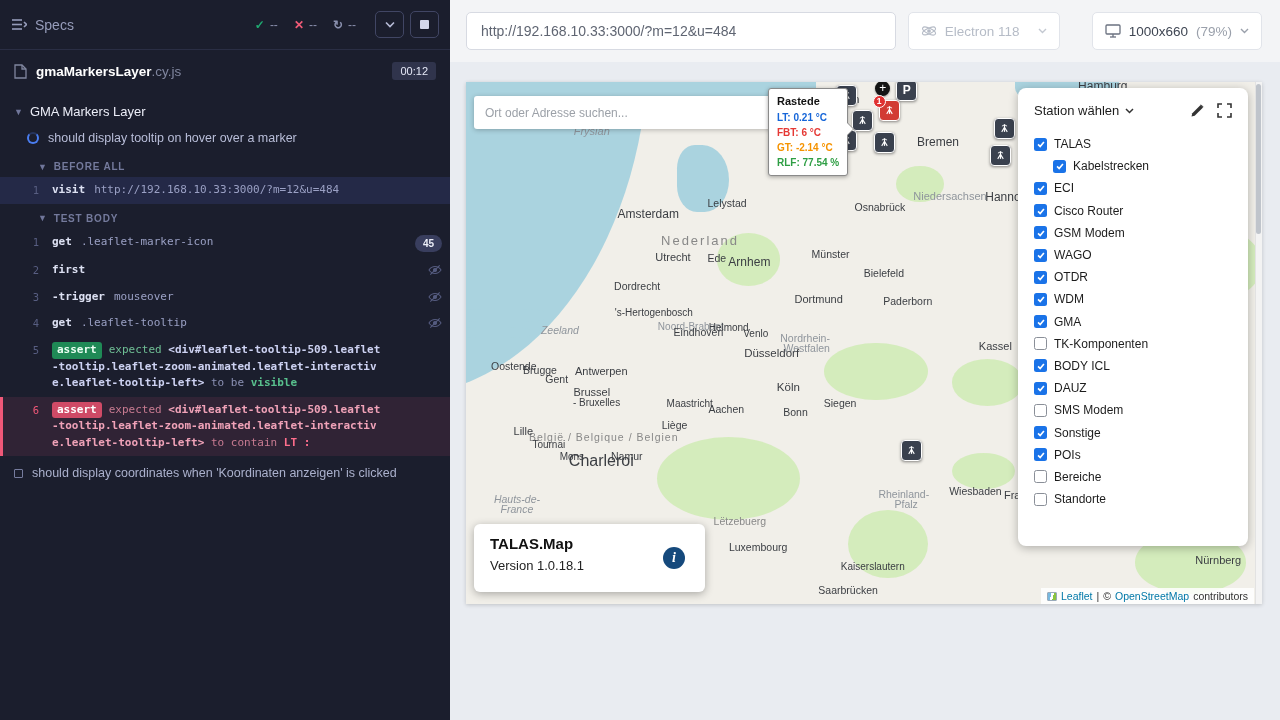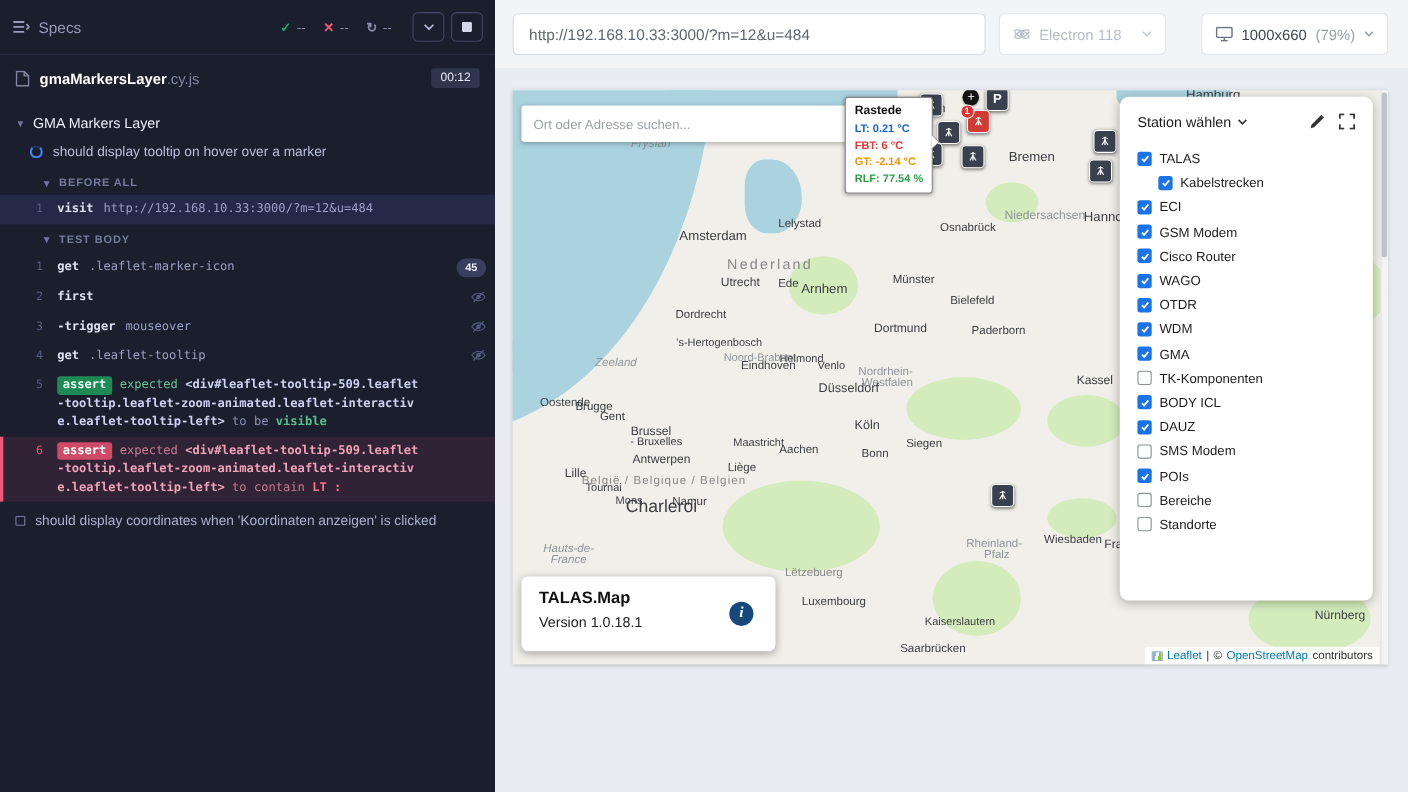--- a/index.html
+++ b/index.html
@@ -347,21 +347,21 @@
           <span class="mlabel" style="left: 55.5%; top: 42%; font-size: 10.5px;">Paderborn</span>
           <span class="mlabel" style="left: 44.3%; top: 41.5%; font-size: 11px;">Dortmund</span>
           <span class="mlabel" style="left: 42.6%; top: 49%; font-size: 10.5px; color: rgb(143, 149, 156);">Nordrhein-</span>
           <span class="mlabel" style="left: 42.8%; top: 50.9%; font-size: 10.5px; color: rgb(143, 149, 156);">Westfalen</span>
           <span class="mlabel" style="left: 38.4%; top: 52%; font-size: 11.5px;">Düsseldorf</span>
           <span class="mlabel" style="left: 40.5%; top: 58.4%; font-size: 11.5px;">Köln</span>
           <span class="mlabel" style="left: 11.8%; top: 47.5%; font-size: 10.5px; color: rgb(143, 149, 156); font-style: italic;">Zeeland</span>
           <span class="mlabel" style="left: 6%; top: 54.4%; font-size: 10.5px;">Oostende</span>
           <span class="mlabel" style="left: 9.3%; top: 55.2%; font-size: 10.5px;">Brugge</span>
           <span class="mlabel" style="left: 11.4%; top: 56.9%; font-size: 10.5px;">Gent</span>
-          <span class="mlabel" style="left: 17%; top: 55.4%; font-size: 11px; margin-top: 47px;">Antwerpen</span>
+          <span class="mlabel" style="left: 17%; top: 55.4%; font-size: 11px;">Antwerpen</span>
           <span class="mlabel" style="left: 15.8%; top: 59.4%; font-size: 11px;">Brussel</span>
           <span class="mlabel" style="left: 16.4%; top: 61.3%; font-size: 10px;">- Bruxelles</span>
           <span class="mlabel" style="left: 28.1%; top: 61.4%; font-size: 10px; text-align: center;">Maastricht</span>
           <span class="mlabel" style="left: 32.7%; top: 62.6%; font-size: 10.5px;">Aachen</span>
           <span class="mlabel" style="left: 26.2%; top: 65.7%; font-size: 10.5px;">Liège</span>
           <span class="mlabel" style="left: 17.3%; top: 68%; font-size: 10.5px; color: rgb(136, 136, 136); letter-spacing: 1px;">België / Belgique / Belgien</span>
           <span class="mlabel" style="left: 7.2%; top: 66.9%; font-size: 11px;">Lille</span>
           <span class="mlabel" style="left: 10.4%; top: 69.4%; font-size: 10px;">Tournai</span>
           <span class="mlabel" style="left: 13.3%; top: 71.7%; font-size: 10px;">Mons</span>
           <span class="mlabel" style="left: 17%; top: 72.7%; font-size: 16px;">Charleroi</span>
@@ -511,29 +511,29 @@
                 </svg>
               </span>
               <span>ECI</span>
             </div>
             <div class="sp-item">
               <span class="cbx on">
                 <svg width="10" height="10" viewBox="0 0 12 12">
                   <path d="M2.5 6.5L5 9l4.5-5.5" stroke="#fff" stroke-width="2" fill="none"></path>
                 </svg>
               </span>
+              <span>Cisco Router</span>
+            </div>
+            <div class="sp-item">
+              <span class="cbx on">
+                <svg width="10" height="10" viewBox="0 0 12 12">
+                  <path d="M2.5 6.5L5 9l4.5-5.5" stroke="#fff" stroke-width="2" fill="none"></path>
+                </svg>
+              </span>
               <span>GSM Modem</span>
-            </div>
-            <div class="sp-item">
-              <span class="cbx on">
-                <svg width="10" height="10" viewBox="0 0 12 12">
-                  <path d="M2.5 6.5L5 9l4.5-5.5" stroke="#fff" stroke-width="2" fill="none"></path>
-                </svg>
-              </span>
-              <span>Cisco Router</span>
             </div>
             <div class="sp-item">
               <span class="cbx on">
                 <svg width="10" height="10" viewBox="0 0 12 12">
                   <path d="M2.5 6.5L5 9l4.5-5.5" stroke="#fff" stroke-width="2" fill="none"></path>
                 </svg>
               </span>
               <span>WAGO</span>
             </div>
             <div class="sp-item">
@@ -576,20 +576,28 @@
               <span class="cbx on">
                 <svg width="10" height="10" viewBox="0 0 12 12">
                   <path d="M2.5 6.5L5 9l4.5-5.5" stroke="#fff" stroke-width="2" fill="none"></path>
                 </svg>
               </span>
               <span>DAUZ</span>
             </div>
             <div class="sp-item">
               <span class="cbx off"></span>
               <span>SMS Modem</span>
+            </div>
+            <div class="sp-item">
+              <span class="cbx on">
+                <svg width="10" height="10" viewBox="0 0 12 12">
+                  <path d="M2.5 6.5L5 9l4.5-5.5" stroke="#fff" stroke-width="2" fill="none"></path>
+                </svg>
+              </span>
+              <span>Sonstige</span>
             </div>
             <div class="sp-item">
               <span class="cbx on">
                 <svg width="10" height="10" viewBox="0 0 12 12">
                   <path d="M2.5 6.5L5 9l4.5-5.5" stroke="#fff" stroke-width="2" fill="none"></path>
                 </svg>
               </span>
               <span>POIs</span>
             </div>
             <div class="sp-item">

